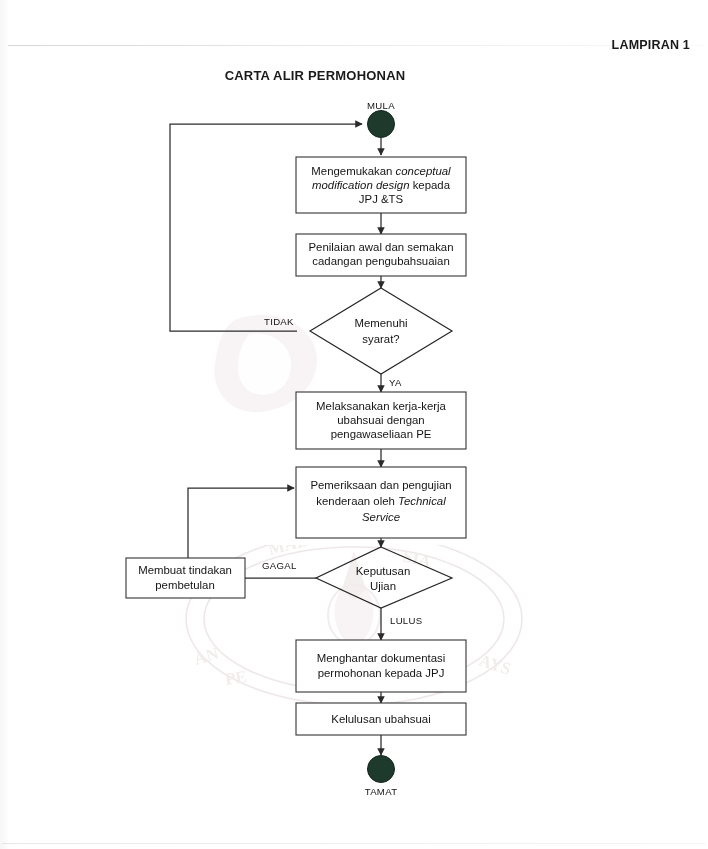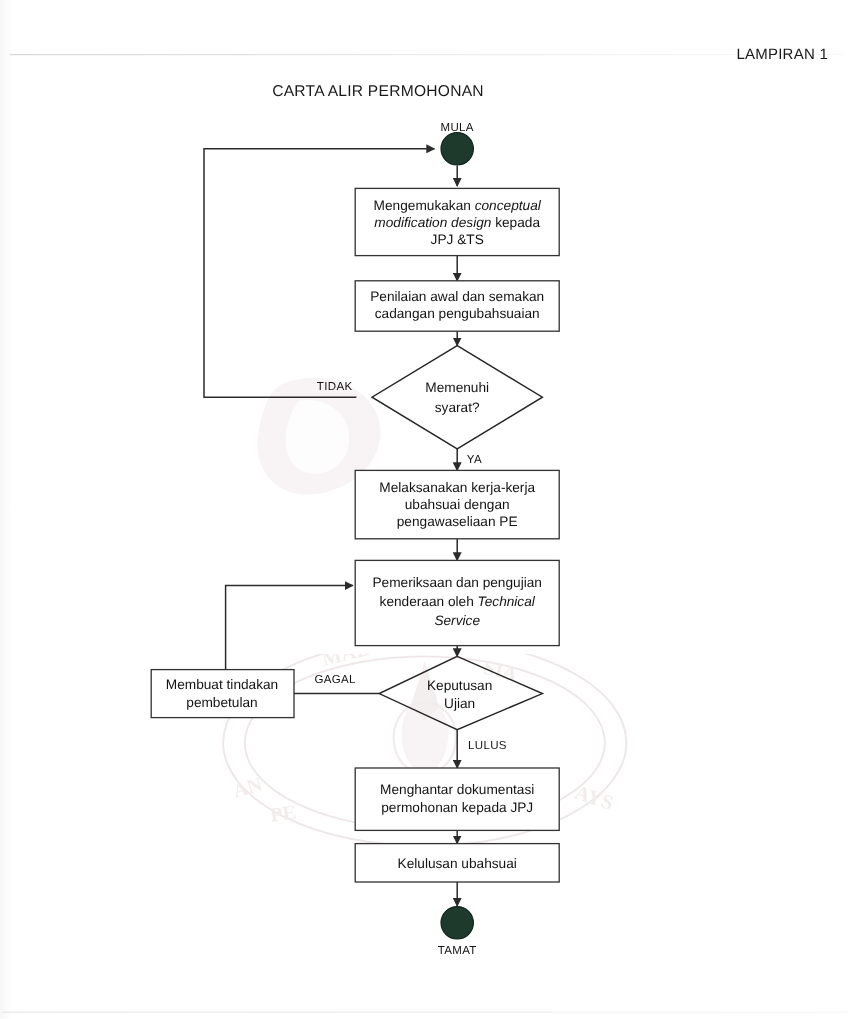--- a/index.html
+++ b/index.html
@@ -51,21 +51,21 @@
   }
   .seal-top {
     left: 195px; top: 300px;
     width: 260px; height: 170px;
     opacity: 0.14;
   }
 
   
   .hdr {
     position: absolute;
-    font-weight: normal;
+    font-weight: bold;
     letter-spacing: 0.2px;
     white-space: nowrap;
   }
   #lampiran {
     right: 18px;
     top: 38px;
     font-size: 12.5px;
   }
   #chart-title {
     left: 0; right: 0;

